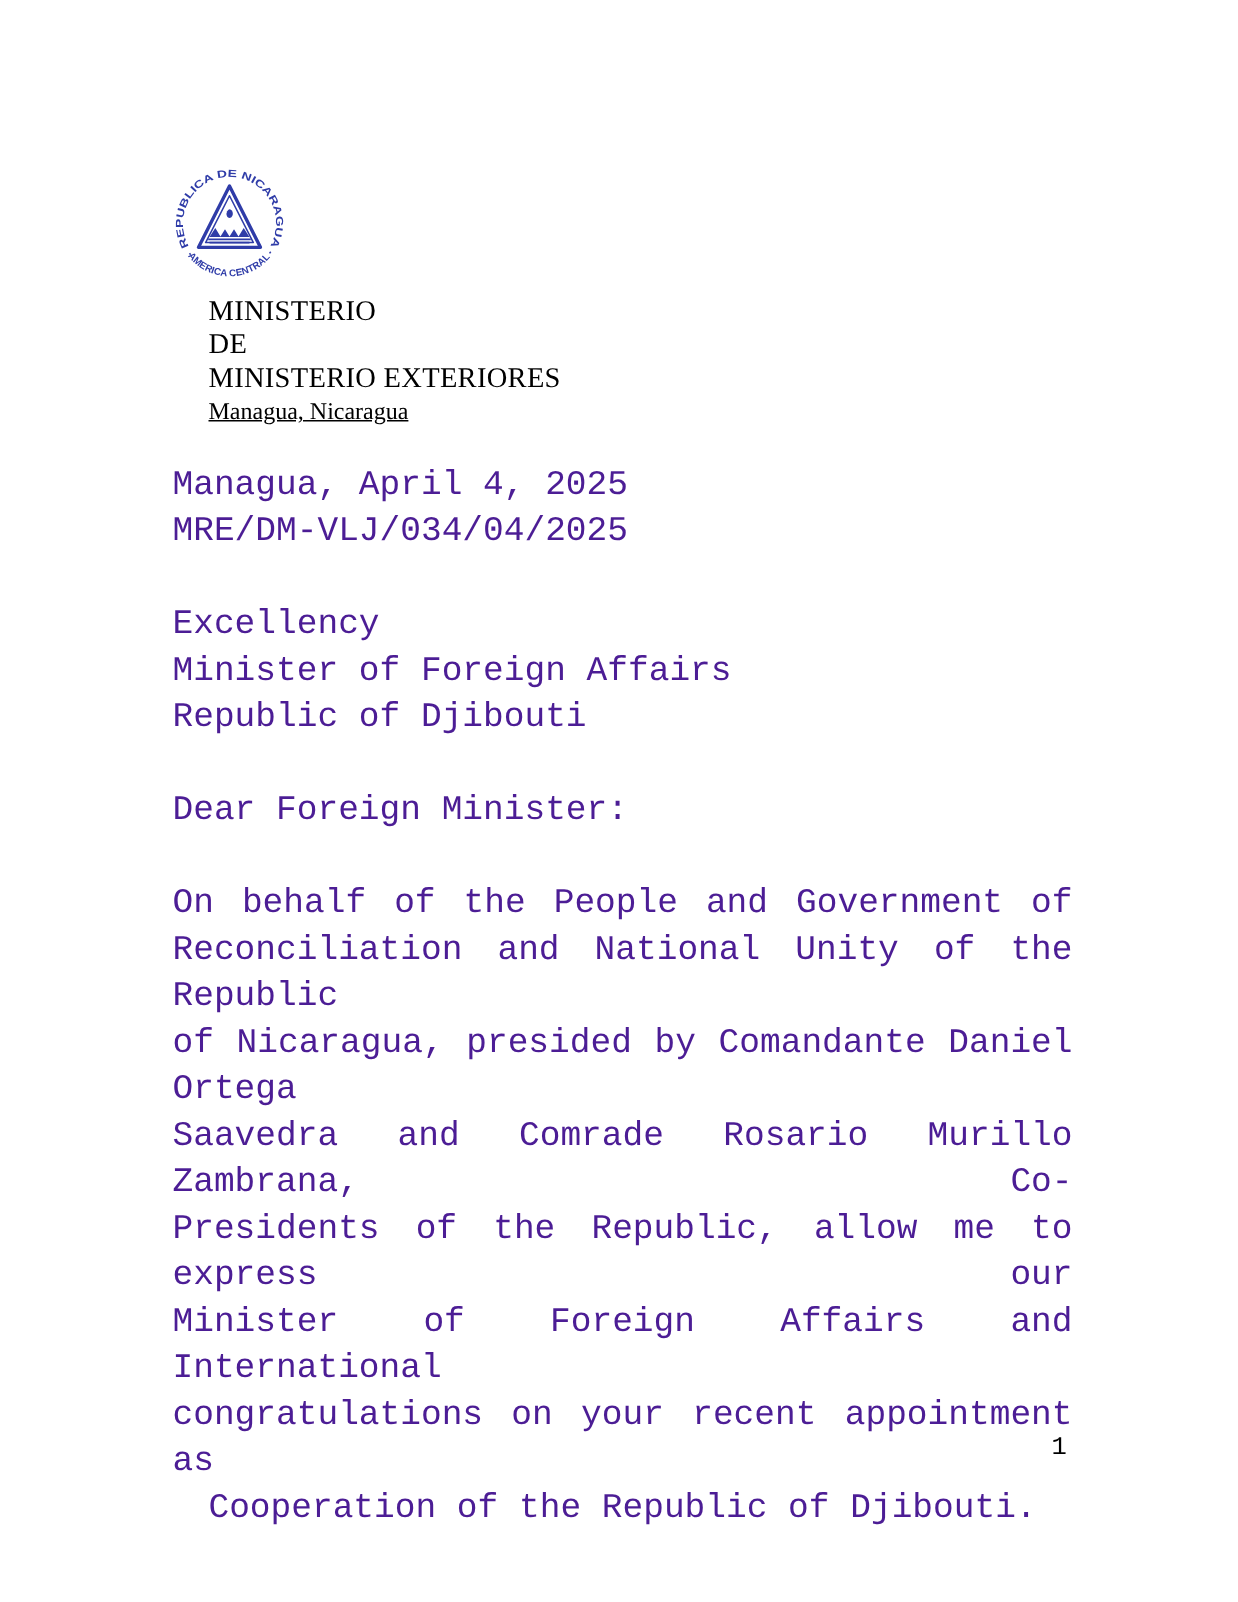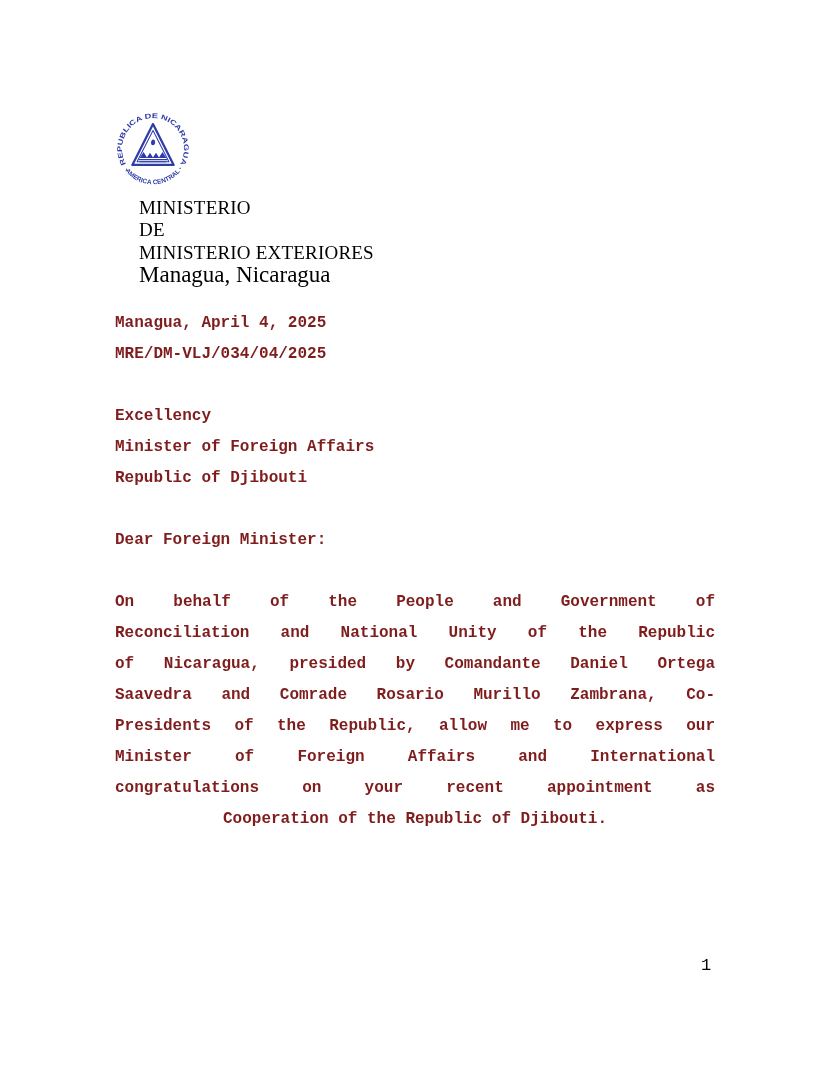--- a/index.html
+++ b/index.html
@@ -42,35 +42,36 @@
     font-family: "Liberation Serif", serif;
     color: #000;
     margin-left: 24px;
   }
   .lh-line {
     font-size: 19px;
     line-height: 22.4px;
     letter-spacing: 0.2px;
   }
   .lh-location {
-    font-size: 23px;
+    font-size: 16px;
     line-height: 22px;
+    text-decoration: underline;
   }
 
   
   .typed {
     position: absolute;
     left: 115px;
     top: 308px;
     width: 600px;
     font-family: "Liberation Mono", monospace;
-    font-weight: bold;
-    font-size: 16px;
+    font-weight: normal;
+    font-size: 23px;
     line-height: 31px;
-    color: #7f1d1d;
+    color: #4c1d95;
   }
   .mline { min-height: 31px; white-space: pre; }
   .jline {
     white-space: normal;
     text-align: justify;
     text-align-last: justify;
   }
   .jline-last {
     white-space: normal;
     text-align: center;

